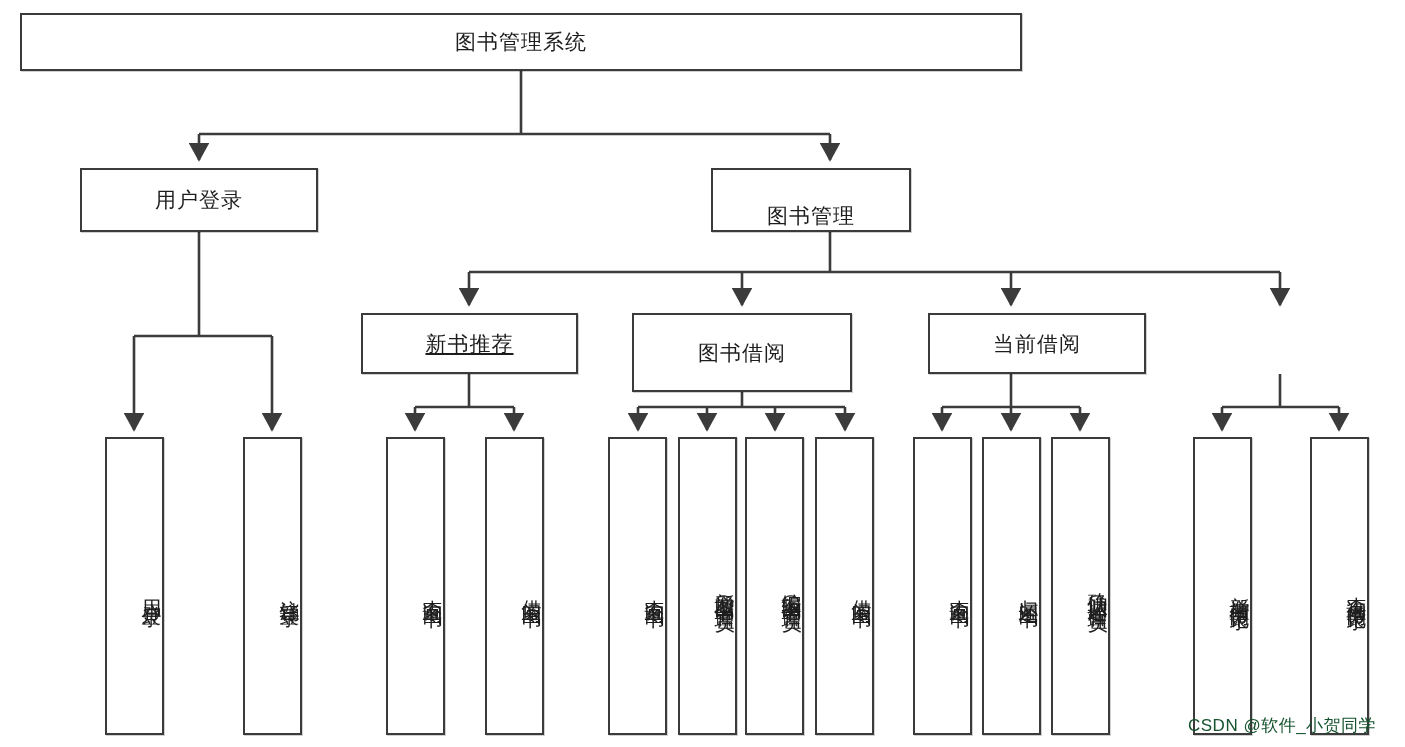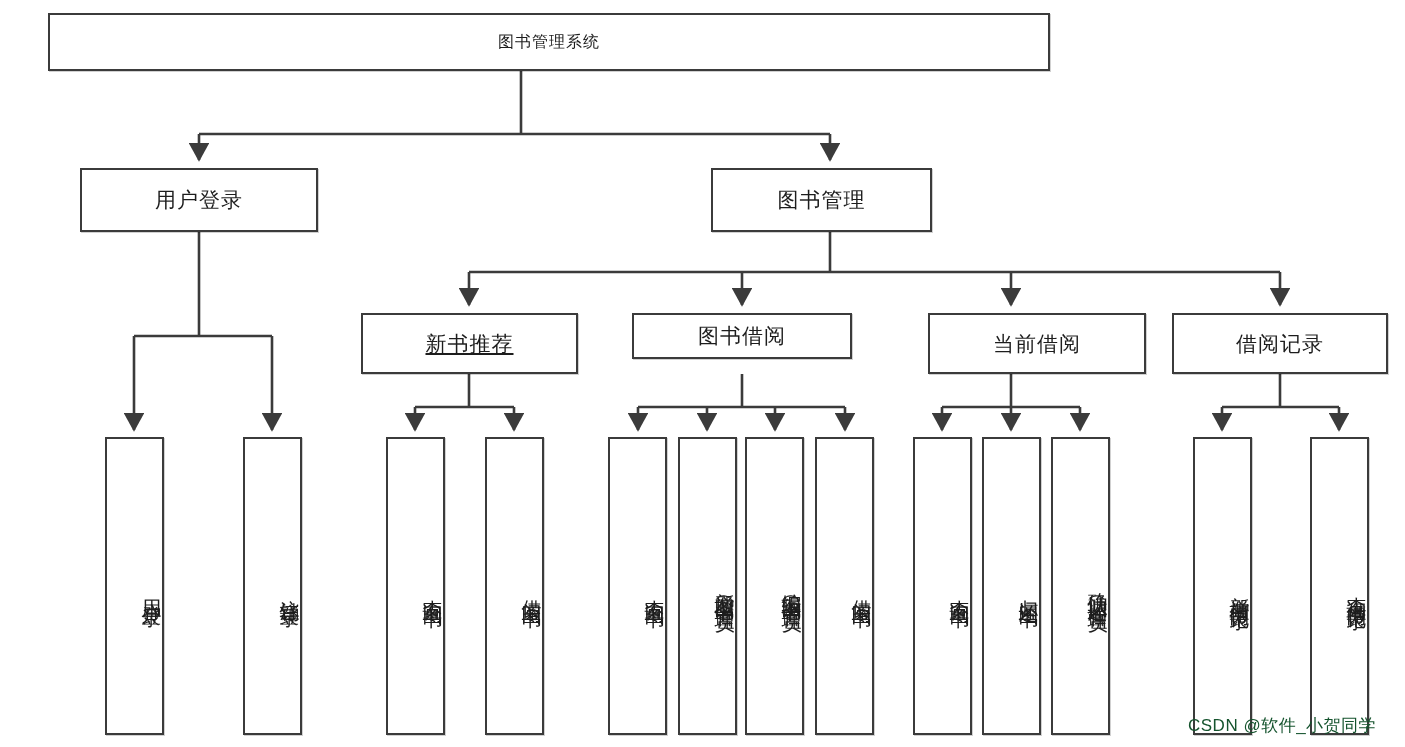--- a/index.html
+++ b/index.html
@@ -49,22 +49,21 @@
     padding-top: 8px;
     align-items: flex-start;
     justify-content: center;
   }
   .node.vert .vtext {
     writing-mode: vertical-rl;
     text-orientation: upright;
     white-space: nowrap;
   }
   .node.root {
-    font-size: 16px;
-    margin-left: 28px;
+    font-size: 21px;
   }
   .watermark {
     position: absolute;
     font-size: 17px;
     color: #14532d;
     letter-spacing: 0.5px;
     white-space: nowrap;
     user-select: none;
   }
 </style>
@@ -123,35 +122,32 @@
     </g>
   </svg>
 
   <div class="node horiz root" style="left:20px; top:13px; width:1002px; height:58px;">
     <span>图书管理系统</span>
   </div>
 
   <div class="node horiz" style="left:80px; top:168px; width:238px; height:64px;">
     <span>用户登录</span>
   </div>
-  <div class="node horiz" style="left:711px; top:168px; width:221px; height:64px;">
+  <div class="node horiz" style="left:711px; top:168px; width:200px; height:64px;align-items:flex-end;">
     <span>图书管理</span>
   </div>
 
   <div class="node horiz" style="left:361px; top:313px; width:217px; height:61px;text-decoration:underline;">
     <span>新书推荐</span>
   </div>
-  <div class="node horiz" style="left:632px; top:313px; width:220px; height:46px;">
+  <div class="node horiz" style="left:632px; top:313px; width:220px; height:79px;">
     <span>图书借阅</span>
   </div>
   <div class="node horiz" style="left:928px; top:313px; width:218px; height:61px;">
     <span>当前借阅</span>
-  </div>
-  <div class="node horiz" style="left:1172px; top:313px; width:216px; height:61px;">
-    <span>借阅记录</span>
   </div>
 
   <div class="node vert" style="left:105px; top:437px; width:59px; height:298px;">
     <span class="vtext">用户登录</span>
   </div>
   <div class="node vert" style="left:243px; top:437px; width:59px; height:298px;">
     <span class="vtext">注销登录</span>
   </div>
 
   <div class="node vert" style="left:386px; top:437px; width:59px; height:298px;">

